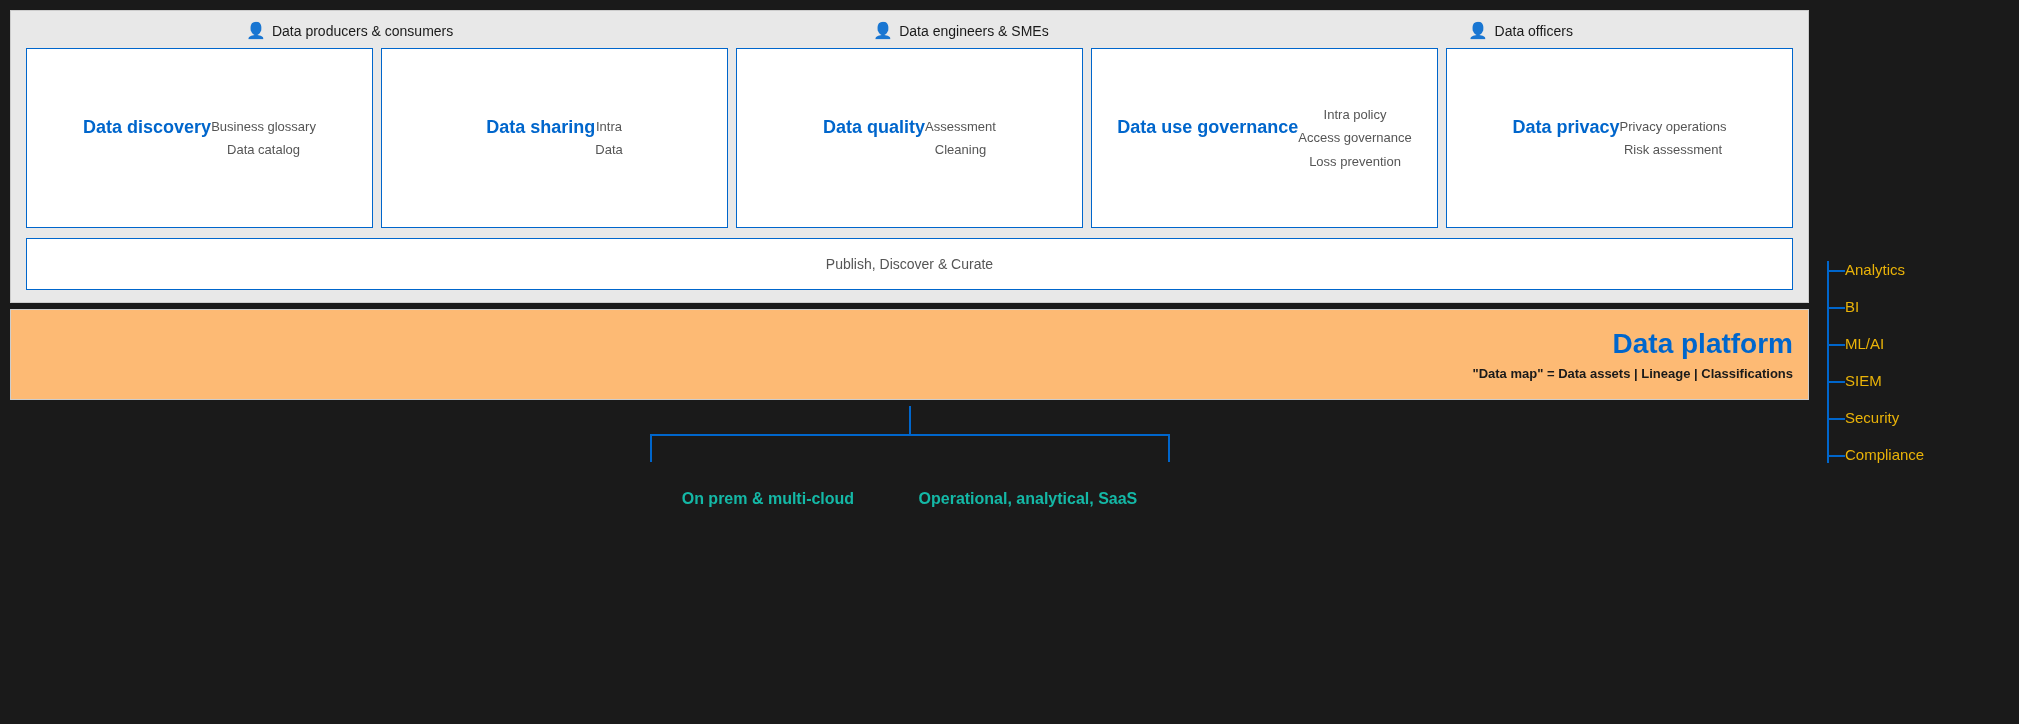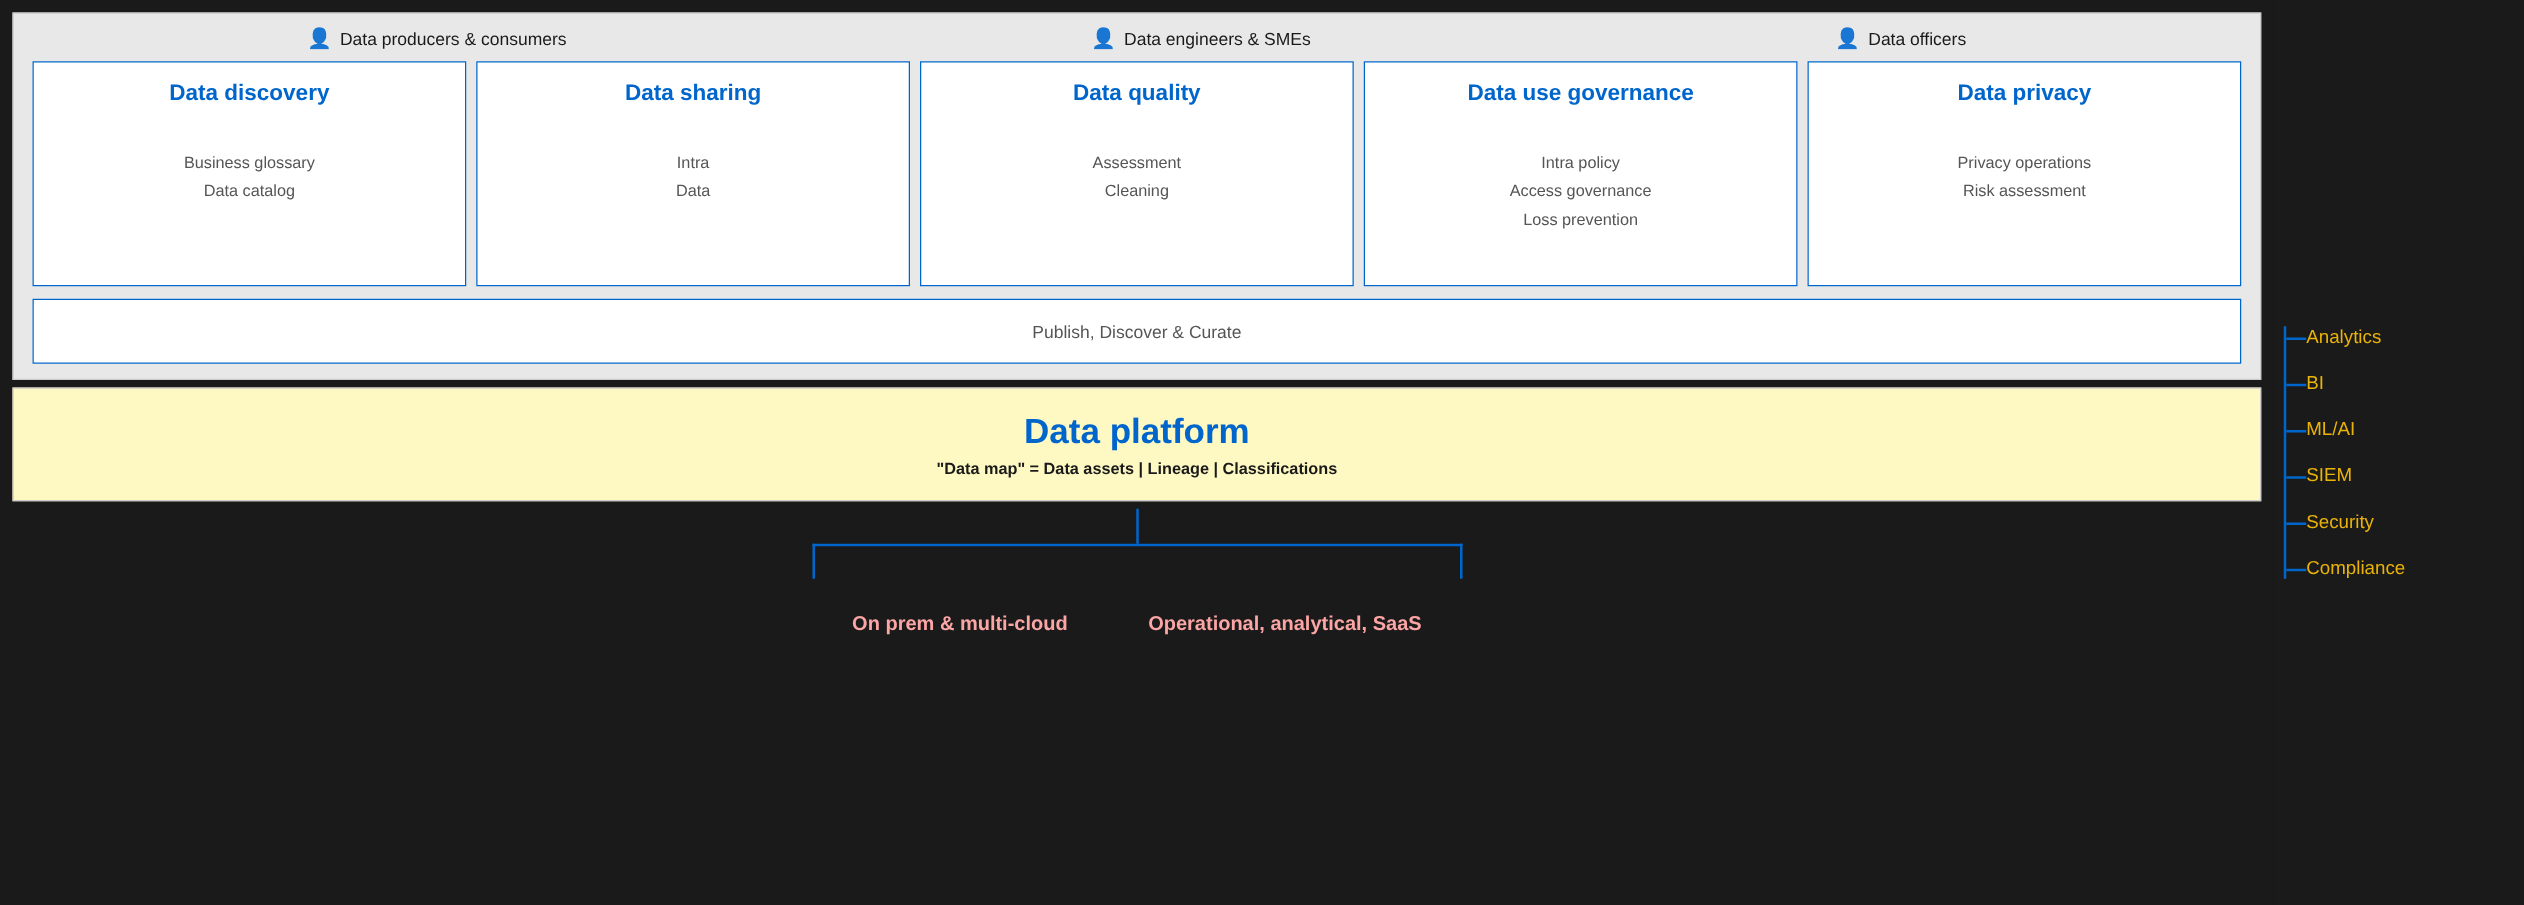--- a/index.html
+++ b/index.html
@@ -55,23 +55,24 @@
       margin-bottom: 10px;
     }
 
     .gov-box {
       flex: 1;
       border: 1.5px solid #0066cc;
       background: white;
       padding: 14px 10px 14px 10px;
       min-height: 180px;
       display: flex;
-      flex-direction: column;
-      align-items: center;
-      gap: 12px;
+      flex-direction: row;
+      align-items: center;
+      gap: 0;
+      justify-content: center;
     }
 
     .gov-box-title {
       color: #0066cc;
       font-size: 18px;
       font-weight: 700;
       text-align: center;
       margin-bottom: 20px;
       line-height: 1.2;
     }
@@ -87,25 +88,25 @@
       border: 1.5px solid #0066cc;
       background: white;
       text-align: center;
       padding: 17px;
       color: #555;
       font-size: 14px;
     }
 
     
     .bottom-section {
-      background: #fef9c3;
+      background: #fdba74;
       border: 1px solid #ccc;
       padding: 18px 15px;
       margin-bottom: 6px;
-      text-align: center;
+      text-align: right;
     }
 
     .platform-title {
       color: #0066cc;
       font-size: 28px;
       font-weight: 600;
       margin-bottom: 6px;
     }
 
     .platform-subtitle {
@@ -163,21 +164,21 @@
     }
 
     .sources-labels {
       display: flex;
       width: 520px;
       justify-content: space-around;
       margin-top: 28px;
     }
 
     .source-label {
-      color: #fca5a5;
+      color: #14b8a6;
       font-size: 16px;
       font-weight: 700;
       text-align: center;
     }
 
     
     .right-sidebar {
       width: 200px;
       background: #1a1a1a;
       display: flex;

